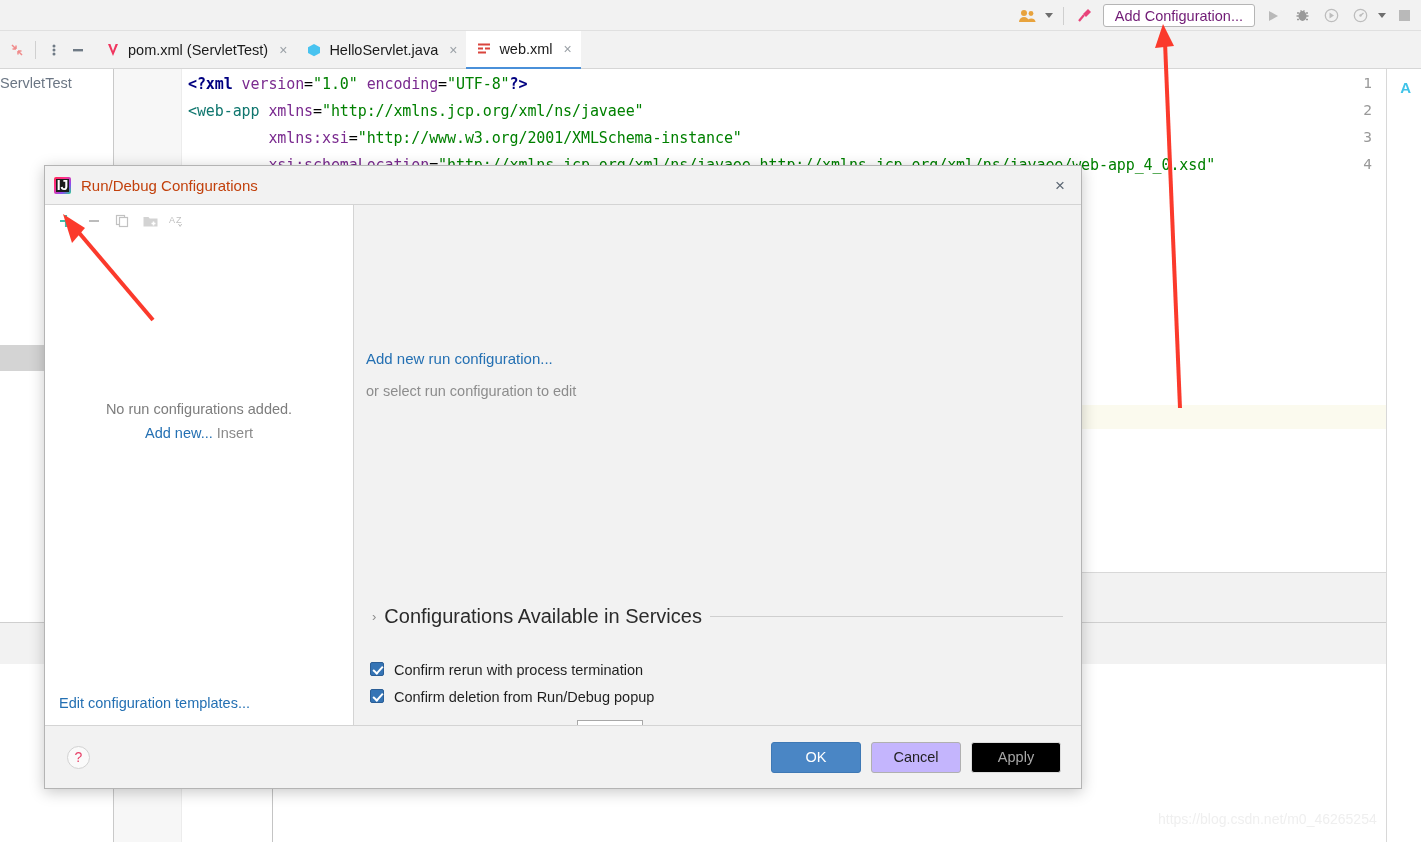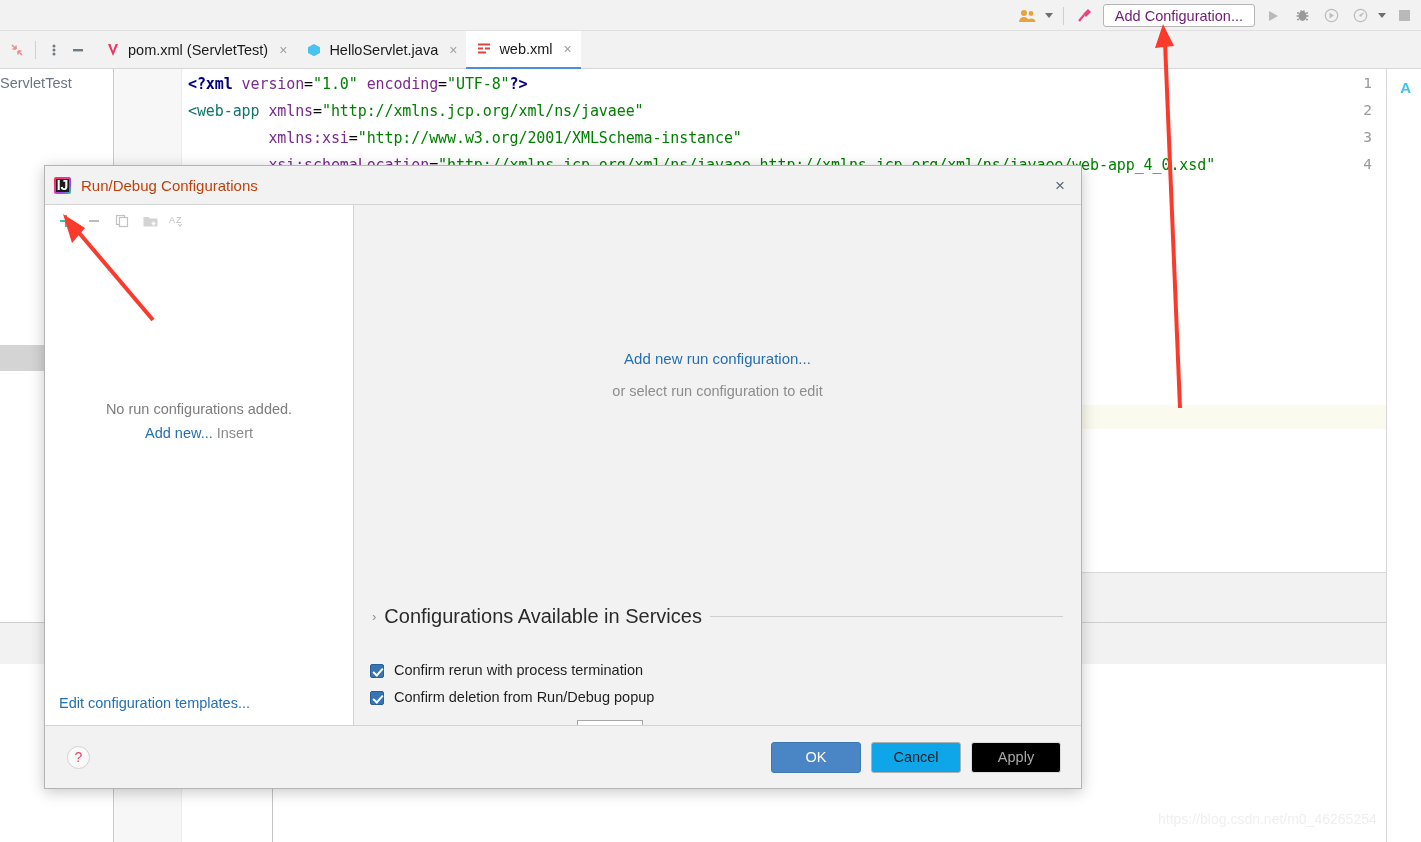--- a/index.html
+++ b/index.html
@@ -118,30 +118,30 @@
                 border-bottom: 1px solid #ffffff; }
   .ltool { width: 24px; height: 24px; display: flex; align-items: center; justify-content: center; }
   .left-empty { position: absolute; left: 0; top: 196px; width: 100%; text-align: center; }
   .le-line1 { font-size: 14.5px; color: #7d7d7d; }
   .le-line2 { font-size: 14.5px; margin-top: 8px; }
   .le-link { color: #2470b3; }
   .le-ins { color: #8a8a8a; margin-left: 4px; }
   .edit-tmpl { position: absolute; left: 14px; bottom: 16px; font-size: 14.5px; color: #2470b3; }
 
   .dlg-right { flex: 1; background: #f2f2f2; border-top: 1px solid #d4d4d4; position: relative; }
-  .dr-center { position: absolute; left: 0; top: 145px; width: 100%; text-align: center; }
+  .dr-center { position: absolute; left: 12px; top: 145px; width: 100%; }
   .drc-link { font-size: 15px; color: #2470b3; }
   .drc-sub { font-size: 14.5px; color: #8d8d8d; margin-top: 16px; }
 
   .svc-row { position: absolute; left: 18px; top: 400px; right: 18px; display: flex; align-items: center; gap: 8px; }
   .chev { color: #8b8b8b; font-size: 13px; }
   .svc-label { font-size: 20px; color: #2b2b2b; white-space: nowrap; }
   .svc-line { flex: 1; height: 1px; background: #cfcfcf; }
 
-  .cbrow { position: absolute; left: 16px; display: flex; align-items: flex-end; gap: 10px; }
+  .cbrow { position: absolute; left: 16px; display: flex; align-items: flex-start; gap: 10px; }
   .cb { width: 14px; height: 14px; background: #3574b5; border: 1px solid #2b5e96; border-radius: 2px;
         position: relative; }
   .cb::after { content: ""; position: absolute; left: 4px; top: 1px; width: 4px; height: 8px;
                border: solid #ffffff; border-width: 0 2px 2px 0; transform: rotate(42deg); }
   .cb-label { font-size: 14.5px; color: #1f1f1f; }
 
   .tcl-row { position: absolute; left: 16px; top: 515px; display: flex; align-items: center; gap: 10px; }
   .tcl-label { font-size: 14.5px; color: #1f1f1f; }
   .tcl-input { width: 66px; height: 26px; background: #ffffff; border: 1px solid #a8a8a8;
                font-size: 14.5px; color: #1f1f1f; padding: 0 6px; display: flex; align-items: center; }
@@ -150,21 +150,21 @@
     position: absolute; left: 0; bottom: 0; width: 100%; height: 63px;
     background: #f2f2f2; border-top: 1px solid #d4d4d4; display: flex; align-items: center;
   }
   .help-btn { margin-left: 22px; width: 23px; height: 23px; border-radius: 50%;
               border: 1px solid #d2d2d2; background: #fafafa; color: #e8436a;
               font-size: 14px; display: flex; align-items: center; justify-content: center; }
   .footer-btns { margin-left: auto; margin-right: 20px; display: flex; align-items: center; gap: 10px; }
   .btn { height: 31px; min-width: 90px; padding: 0 16px; font-size: 14.5px;
          display: flex; align-items: center; justify-content: center; border-radius: 3px; }
   .btn-ok { background: #4a86c5; color: #ffffff; border: 1px solid #3f79b5; }
-  .btn-cancel { background: #0ea5e9; color: #1f1f1f; border: 1px solid #b0b0b0; }
+  .btn-cancel { background: #c4b5fd; color: #1f1f1f; border: 1px solid #b0b0b0; }
   .btn-apply { background: #000000; color: #a8a8a8; border: 1px solid #dcdcdc; }
 
   
   .anno { position: absolute; left: 0; top: 0; width: 1421px; height: 842px; pointer-events: none; }
 </style>
 </head>
 <body>
 
 <div id="root">
 

